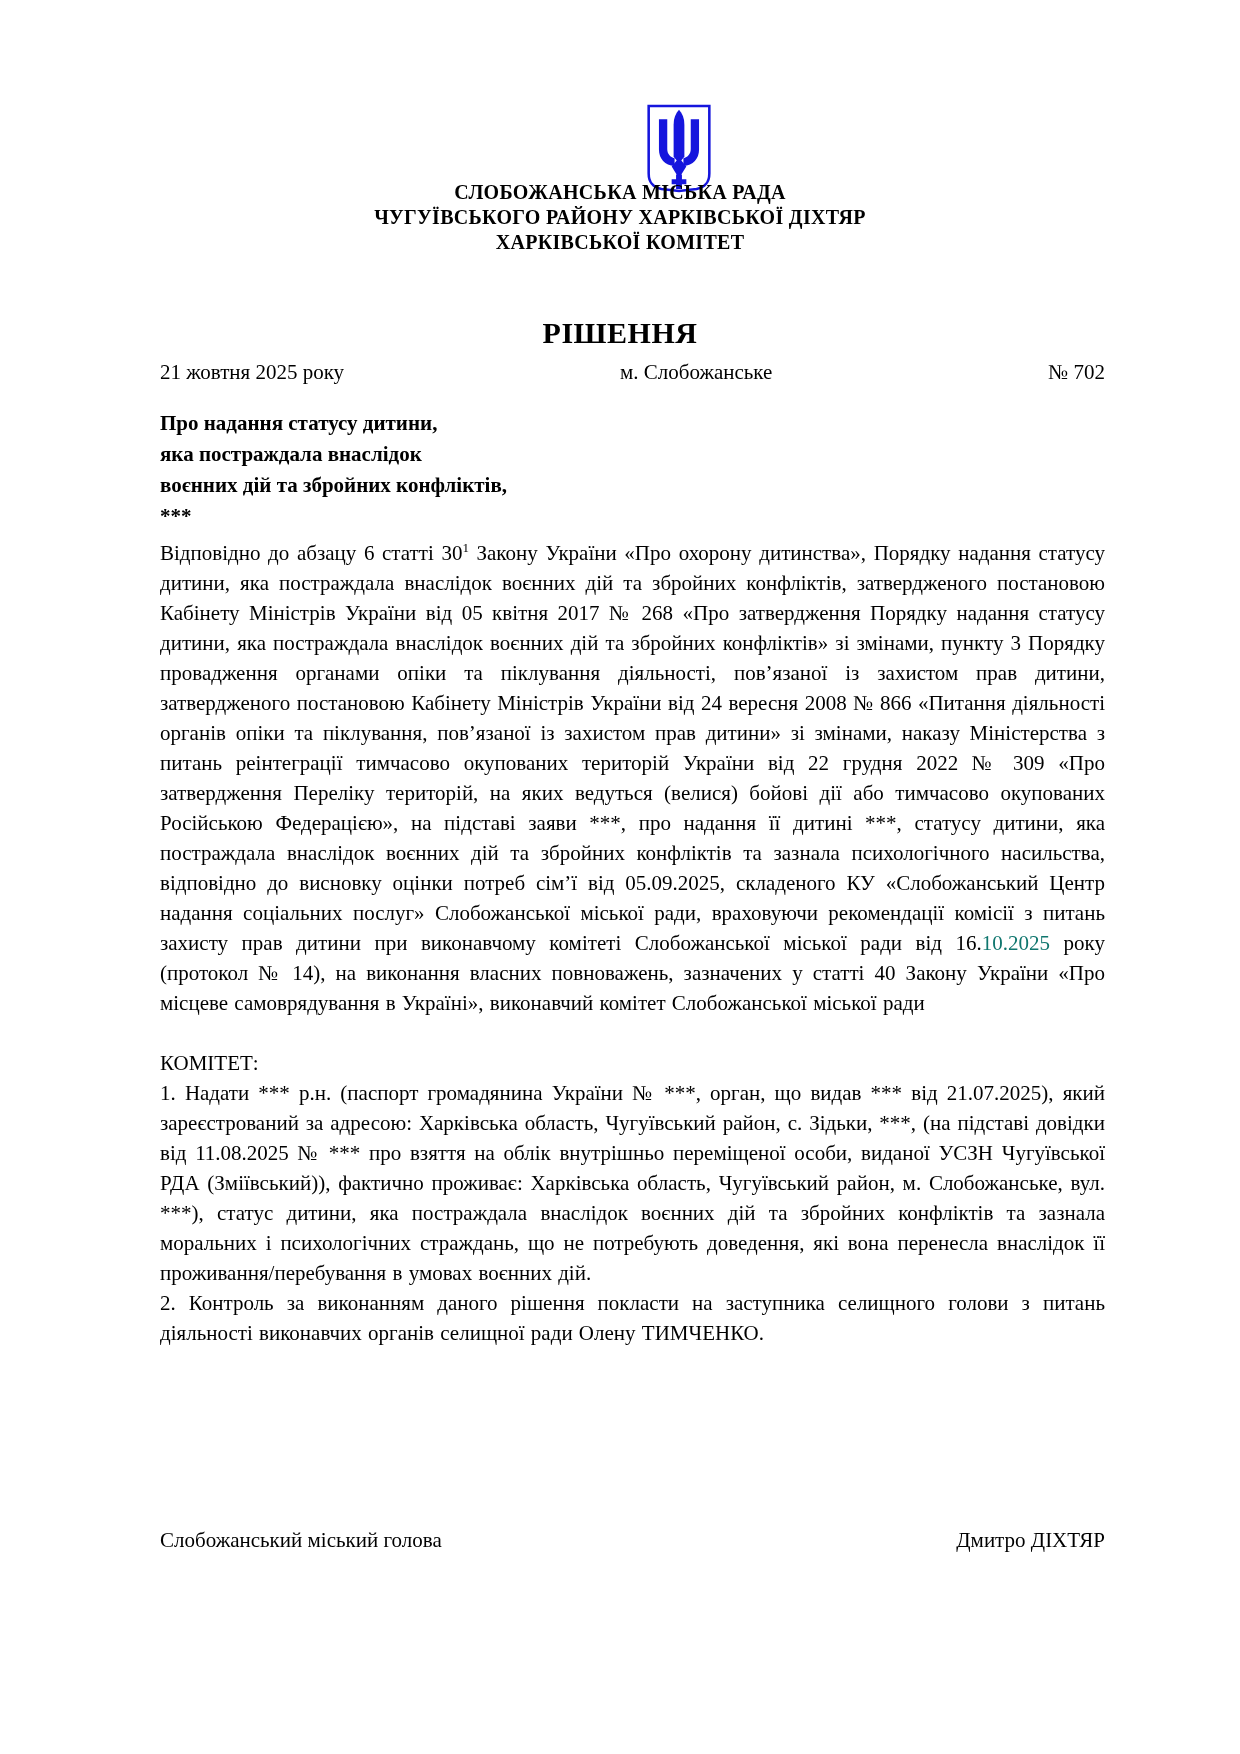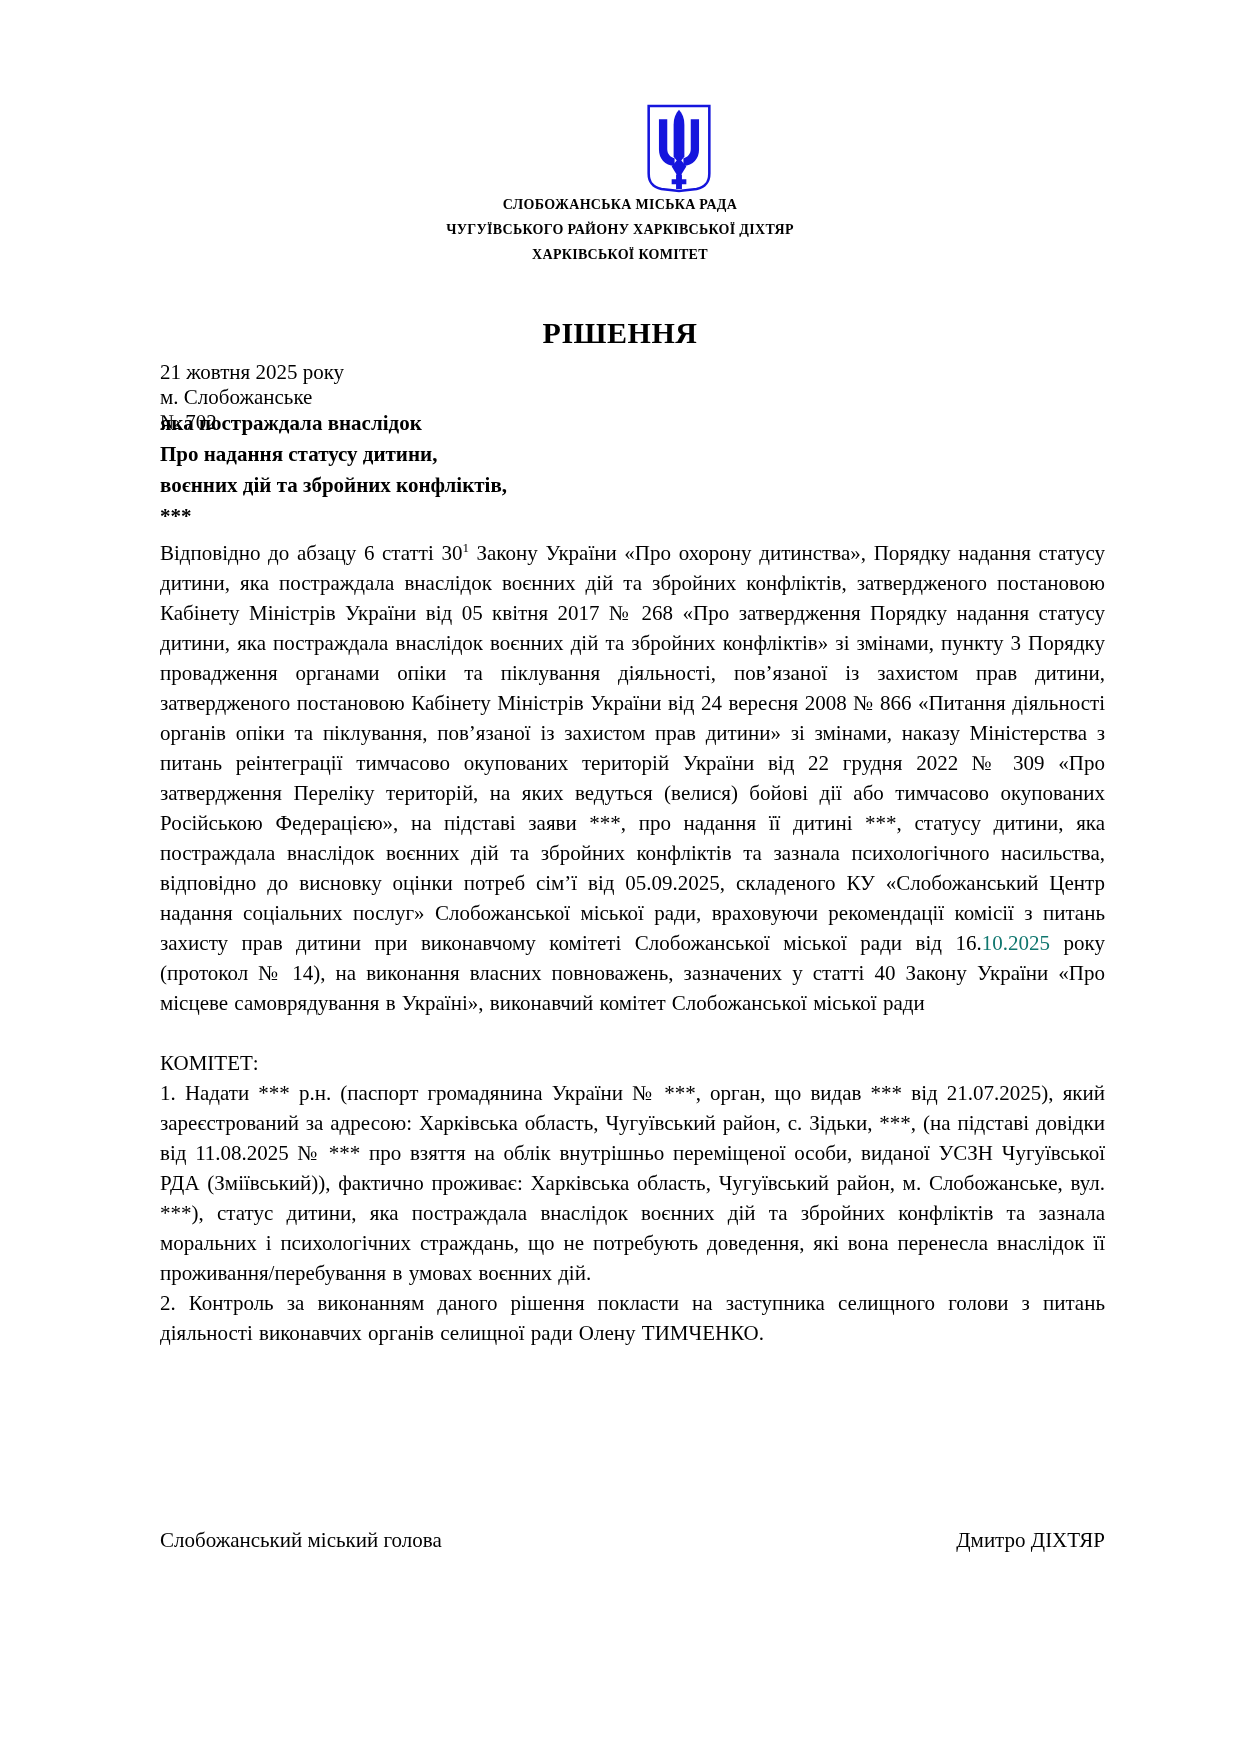--- a/index.html
+++ b/index.html
@@ -11,35 +11,34 @@
   .page{position:relative;width:1240px;height:1754px;background:#fff;}
 
   
   .emblem-wrap{
     position:absolute;top:103px;left:645px;width:68px;height:90px;
   }
   .emblem-wrap svg{display:block;width:68px;height:90px;}
 
   
   .org-header{
-    position:absolute;top:192px;left:0;width:1240px;
-    text-align:center;font-weight:bold;font-size:14px;line-height:25px;
+    position:absolute;top:180px;left:0;width:1240px;
+    text-align:center;font-weight:bold;font-size:20px;line-height:25px;
     letter-spacing:.3px;
   }
   .doc-type{
     position:absolute;top:316px;left:0;width:1240px;
     text-align:center;font-weight:bold;font-size:30px;letter-spacing:.5px;
   }
 
   
   .date-row{
     position:absolute;top:360px;left:160px;width:945px;
     display:flex;justify-content:space-between;align-items:baseline;
     font-size:21px;
-    flex-direction:column;
   }
   .date-row .mid{flex:1;text-align:center;}
   .date-row .left,.date-row .right{white-space:nowrap;}
 
   
   .subject{
     position:absolute;top:408px;left:160px;width:620px;
     font-weight:bold;font-size:21px;line-height:31px;
   }
 
@@ -88,22 +87,22 @@
 
   <div class="doc-type">РІШЕННЯ</div>
 
   <div class="date-row">
     <span class="left">21 жовтня 2025 року</span>
     <span class="mid">м. Слобожанське</span>
     <span class="right">№ 702</span>
   </div>
 
   <div class="subject">
+    <div>Про надання статусу дитини,</div>
     <div>яка постраждала внаслідок</div>
-    <div>Про надання статусу дитини,</div>
     <div>воєнних дій та збройних конфліктів,</div>
     <div>***</div>
   </div>
 
   <div class="body-text">
     <p><span>Відповідно до абзацу 6 статті 30</span><sup>1</sup><span> Закону України «Про охорону дитинства», Порядку надання статусу дитини, яка постраждала внаслідок воєнних дій та збройних конфліктів, затвердженого постановою Кабінету Міністрів України від 05 квітня 2017 № 268 «Про затвердження Порядку надання статусу дитини, яка постраждала внаслідок воєнних дій та збройних конфліктів» зі змінами, пункту 3 Порядку провадження органами опіки та піклування діяльності, пов’язаної із захистом прав дитини, затвердженого постановою Кабінету Міністрів України від 24 вересня 2008 № 866 «Питання діяльності органів опіки та піклування, пов’язаної із захистом прав дитини» зі змінами, наказу Міністерства з питань реінтеграції тимчасово окупованих територій України від 22 грудня 2022 № 309 «Про затвердження Переліку територій, на яких ведуться (велися) бойові дії або тимчасово окупованих Російською Федерацією», на підставі заяви ***, про надання її дитині ***, статусу дитини, яка постраждала внаслідок воєнних дій та збройних конфліктів та зазнала психологічного насильства, відповідно до висновку оцінки потреб сім’ї від 05.09.2025, складеного КУ «Слобожанський Центр надання соціальних послуг» Слобожанської міської ради, враховуючи рекомендації комісії з питань захисту прав дитини при виконавчому комітеті Слобожанської міської ради від 16.</span><span class="red">10.2025</span><span> року (протокол № 14), на виконання власних повноважень, зазначених у статті 40 Закону України «Про місцеве самоврядування в Україні», виконавчий комітет Слобожанської міської ради</span></p>
     <div class="gap"></div>
     <p>КОМІТЕТ:</p>
     <p>1. Надати *** р.н. (паспорт громадянина України № ***, орган, що видав *** від 21.07.2025), який зареєстрований за адресою: Харківська область, Чугуївський район, с. Зідьки, ***, (на підставі довідки від 11.08.2025 № *** про взяття на облік внутрішньо переміщеної особи, виданої УСЗН Чугуївської РДА (Зміївський)), фактично проживає: Харківська область, Чугуївський район, м. Слобожанське, вул. ***), статус дитини, яка постраждала внаслідок воєнних дій та збройних конфліктів та зазнала моральних і психологічних страждань, що не потребують доведення, які вона перенесла внаслідок її проживання/перебування в умовах воєнних дій.</p>
     <p>2. Контроль за виконанням даного рішення покласти на заступника селищного голови з питань діяльності виконавчих органів селищної ради Олену ТИМЧЕНКО.</p>

